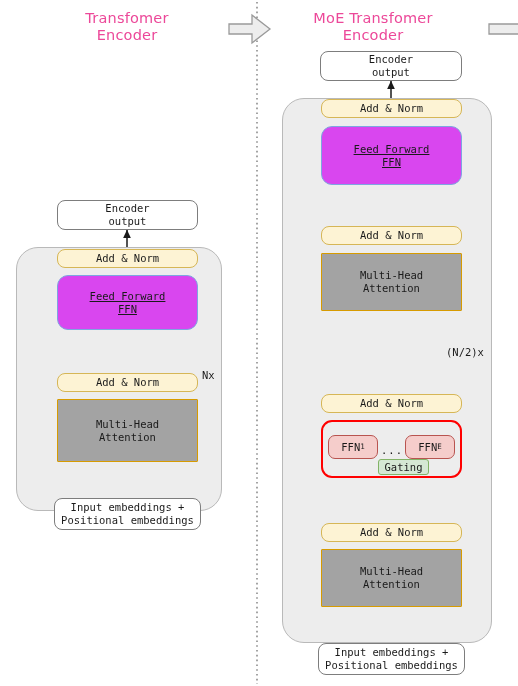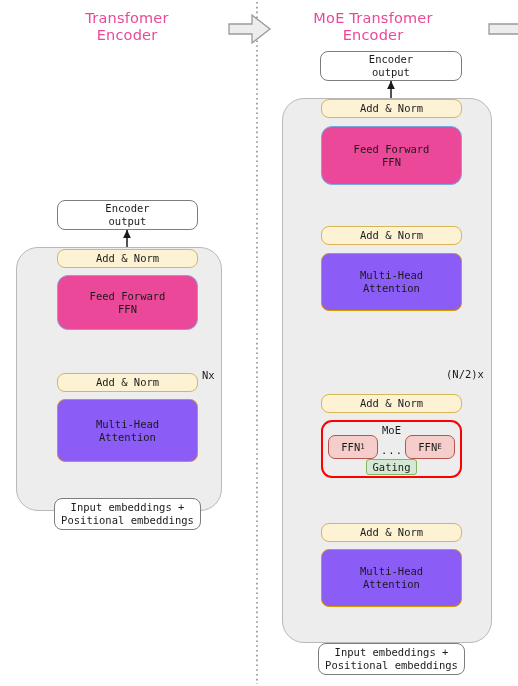--- a/index.html
+++ b/index.html
@@ -18,26 +18,26 @@
 
   
   .node{
     display:flex;align-items:center;justify-content:center;
     text-align:center;white-space:pre;
     font-size:10.5px;line-height:13px;letter-spacing:0px;
     border:1.3px solid #999;border-radius:9px;background:#fff;
   }
   .node.plain{border-color:#7d7d7d;border-radius:8px;}
   .node.addnorm{background:#fdf3d4;border-color:#d6b656;border-radius:8px;}
-  .node.ffn{background:#ec4899;border-color:#7ea6e0;border-radius:11px;}
-  .node.mha{background:#8b5cf6;border-color:#d79b00;border-radius:8px;}
+  .node.ffn{background:#d946ef;border-color:#7ea6e0;border-radius:11px;text-decoration:underline;}
+  .node.mha{background:#a3a3a3;border-color:#d79b00;border-radius:1px;}
   .node.expert{background:#f5cdcb;border-color:#b85450;border-radius:7px;
                font-size:10.5px;}
   .node.gating{background:#d5e8d4;border-color:#82b366;border-radius:3px;
-               font-size:10.5px;}
+               font-size:10.5px;margin-left:12px;}
 
   
   .stack{
     background:#ededed;border:1.1px solid #b9b9b9;border-radius:22px;
   }
   
   .moebox{
     background:#ededed;border:2.2px solid #ff0000;border-radius:11px;
   }
   .moe-label{
@@ -136,40 +136,39 @@
 Attention</div>
 
   <div class="abs node plain" style="left:54px;top:498px;width:147px;height:32px;">Input embeddings +
 Positional embeddings</div>
 
   <div class="abs title" style="left:278px;top:10px;width:190px;">MoE Transfomer
 Encoder</div>
 
   <div class="abs stack" style="left:282px;top:98px;width:210px;height:545px;"></div>
 
-  <div class="abs rep-label" style="left:446px;top:346px;width:50px;margin-top:22px;">(N/2)x</div>
+  <div class="abs rep-label" style="left:446px;top:346px;width:50px;">(N/2)x</div>
 
   <div class="abs node plain" style="left:320px;top:51px;width:142px;height:30px;">Encoder
 output</div>
 
   <div class="abs node addnorm" style="left:321px;top:99px;width:141px;height:19px;">Add &amp; Norm</div>
 
   <div class="abs node ffn" style="left:321px;top:126px;width:141px;height:59px;">Feed Forward
 FFN</div>
 
   <div class="abs node addnorm" style="left:321px;top:226px;width:141px;height:19px;">Add &amp; Norm</div>
 
   <div class="abs node mha" style="left:321px;top:253px;width:141px;height:58px;">Multi-Head
 Attention</div>
 
   <div class="abs node addnorm" style="left:321px;top:394px;width:141px;height:19px;">Add &amp; Norm</div>
 
   <div class="abs moebox" style="left:321px;top:420px;width:141px;height:58px;"></div>
 
-  <div class="abs moe-label" style="left:321px;top:424px;width:141px;">MoE</div>
 
   <div class="abs node expert" style="left:328px;top:435px;width:50px;height:24px;">
     <span>FFN</span><span class="sub">1</span>
   </div>
 
   <div class="abs dots" style="left:378px;top:444px;width:28px;">...</div>
 
   <div class="abs node expert" style="left:405px;top:435px;width:50px;height:24px;">
     <span>FFN</span><span class="sub">E</span>
   </div>

